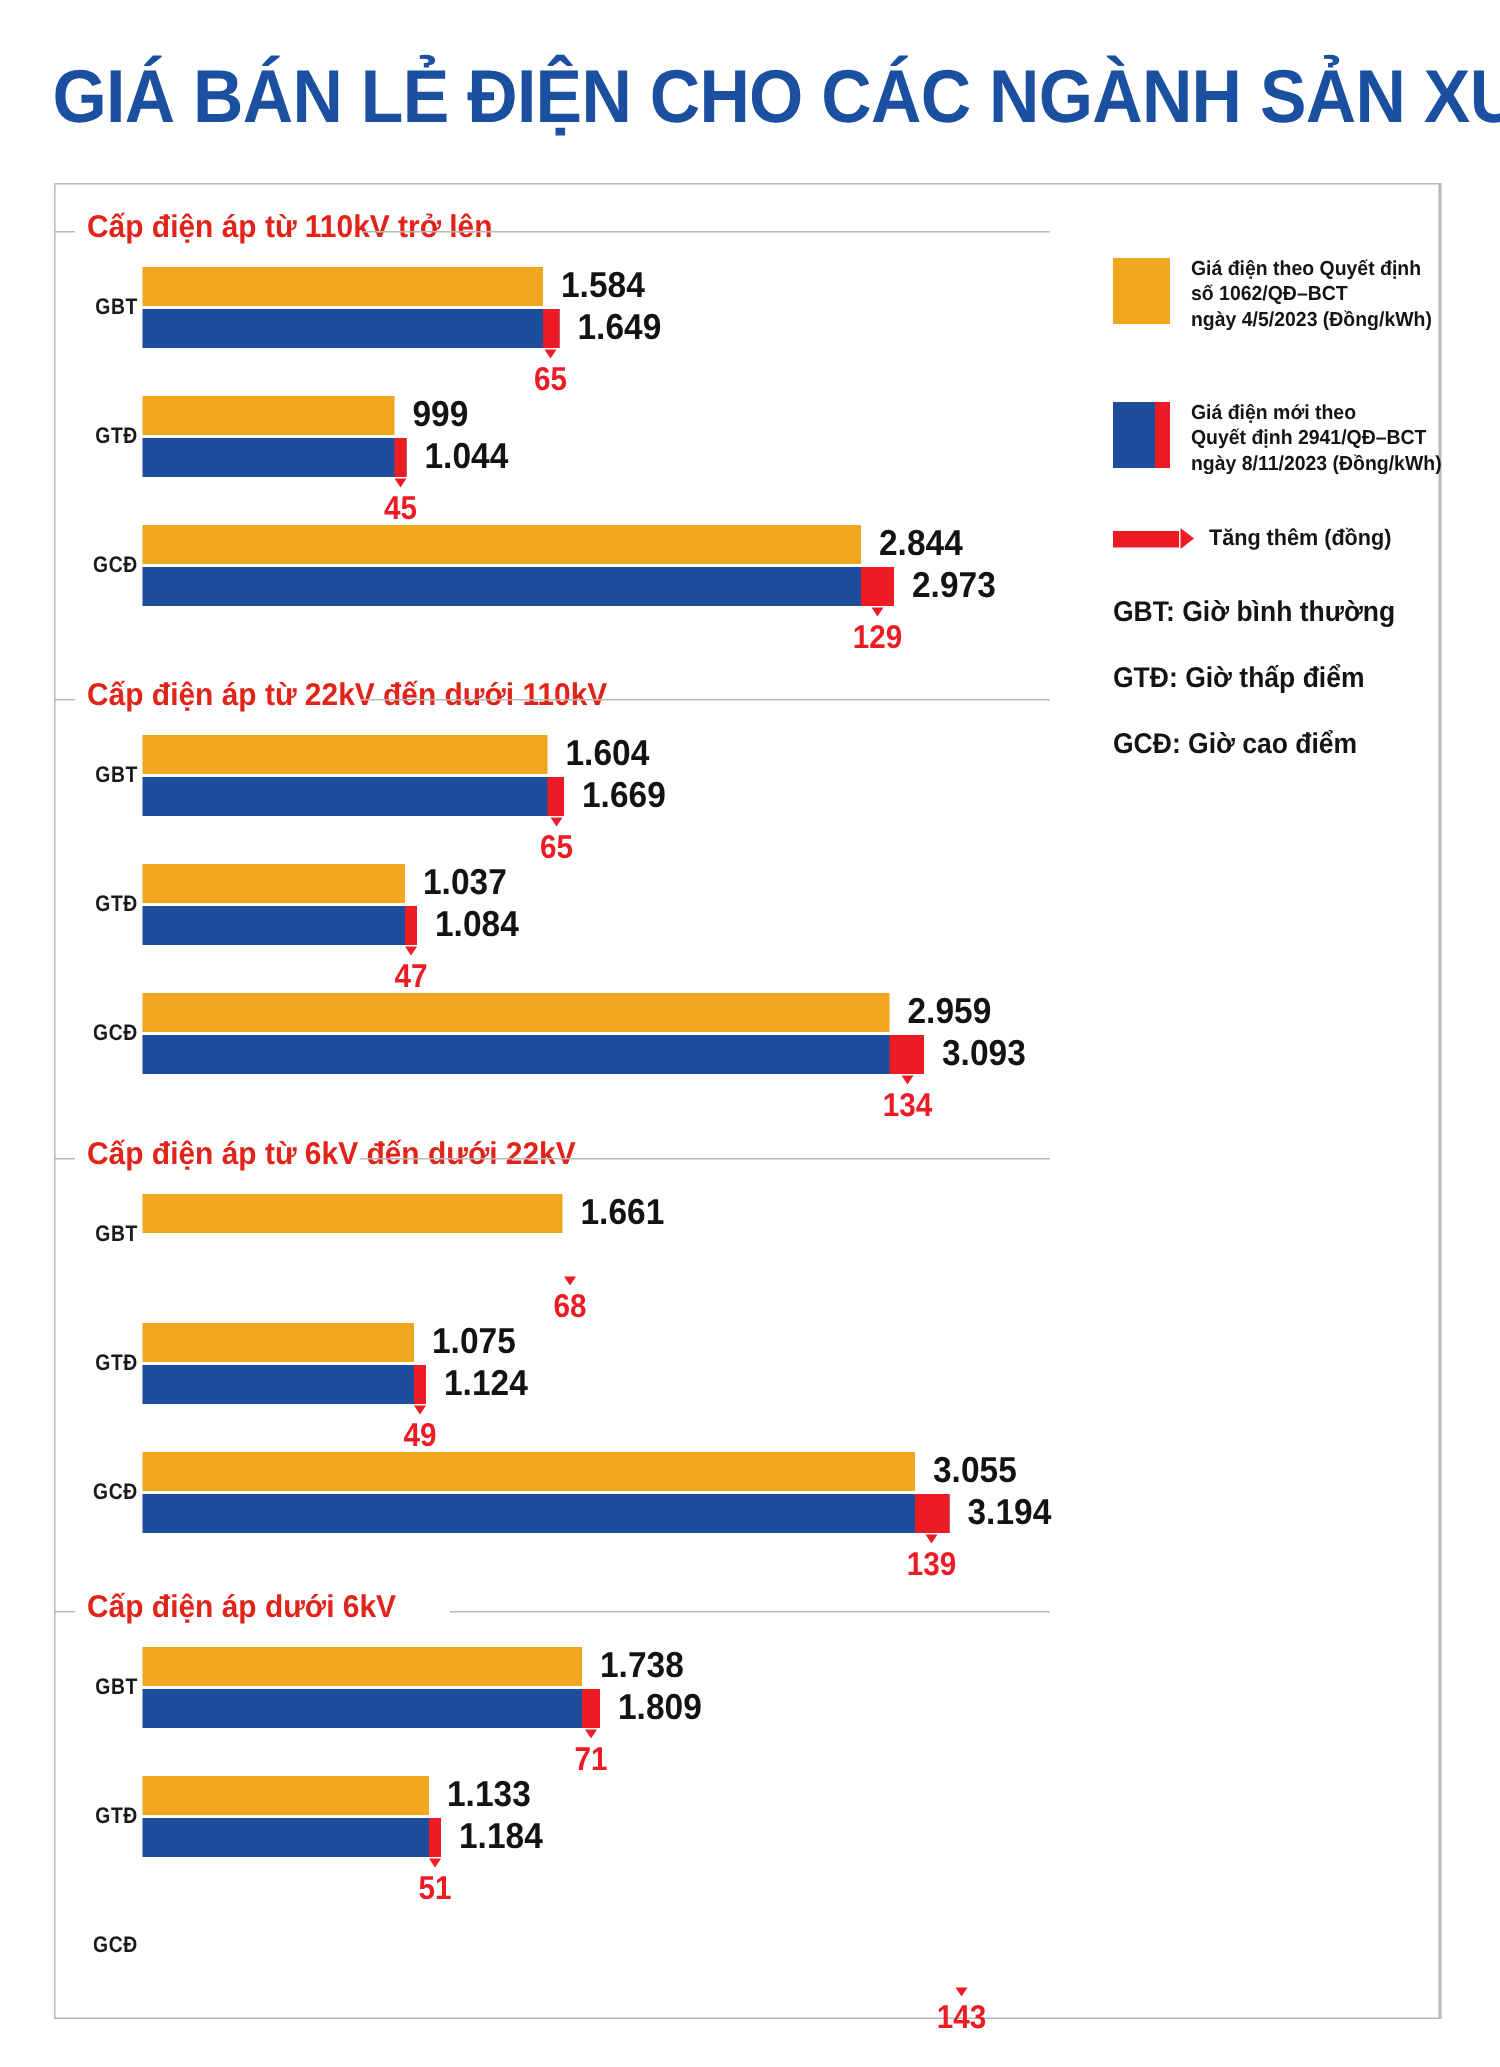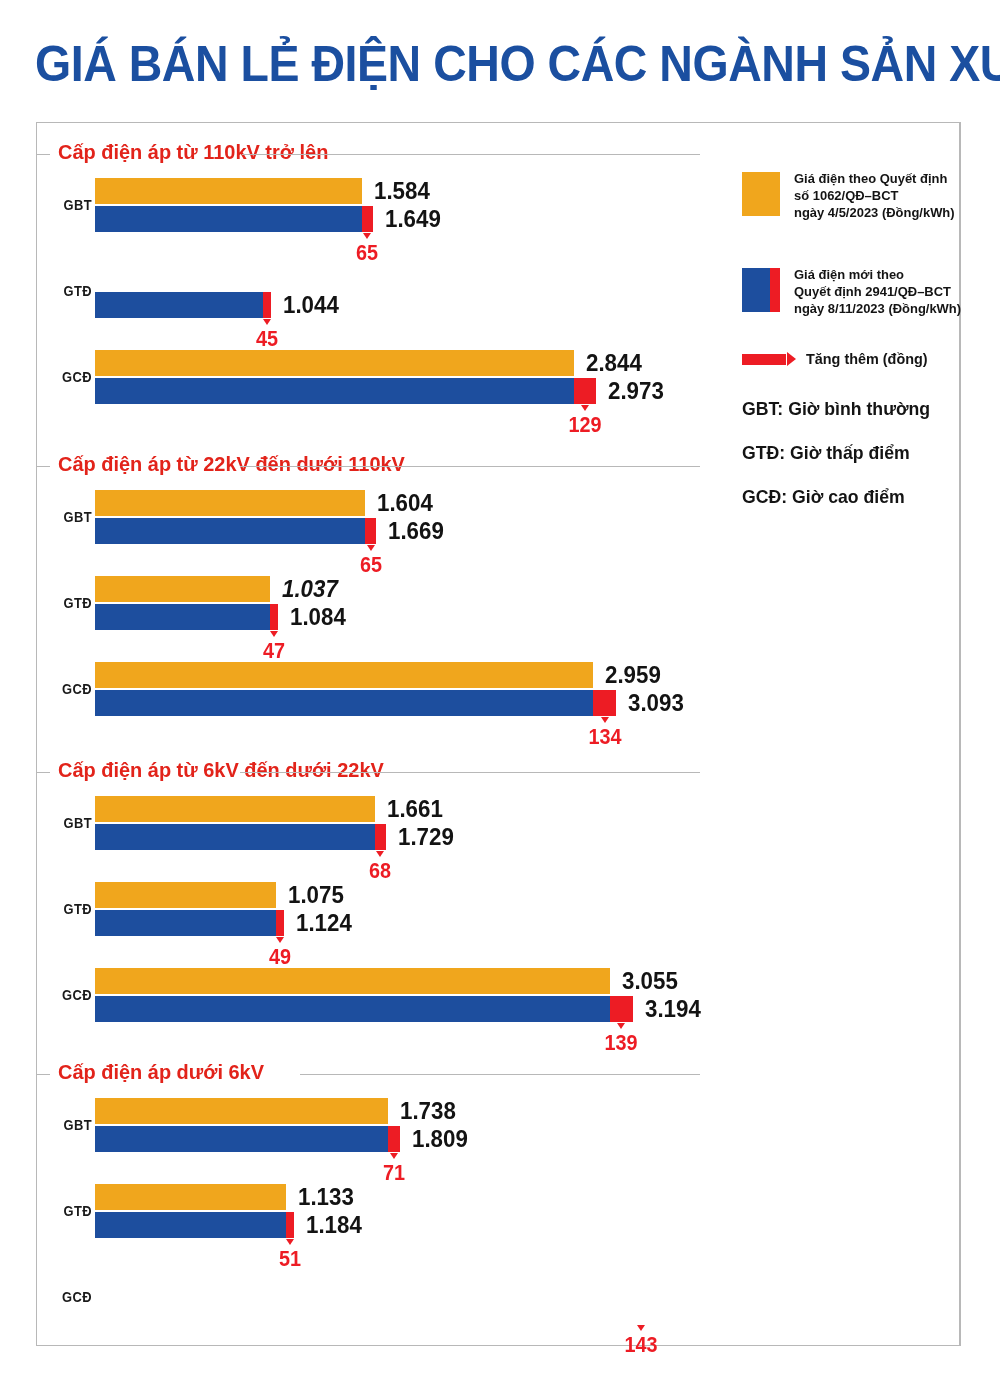--- a/index.html
+++ b/index.html
@@ -243,20 +243,24 @@
         <div class="bar-row bot" style="width: 860px;">
           <div class="bar new" style="width: 277.732px;"></div>
           <div class="inc" style="left: 266.785px; width: 10.9476px;"></div>
           <div class="val" style="left: 289.732px;">1.649</div>
         </div>
         <div class="arrow" style="left: 327.259px; top: 63px;"></div>
         <div class="inc-val" style="left: 291.259px; width: 80px; top: 70px;">65</div>
       </div>
       <div class="group" style="top: 116px;">
         <div class="grp-label">GTĐ</div>
+        <div class="bar-row top" style="width: 860px;">
+          <div class="bar old" style="width: 168.256px;"></div>
+          <div class="val" style="left: 180.256px;">999</div>
+        </div>
         <div class="bar-row bot" style="width: 860px;">
           <div class="bar new" style="width: 175.835px;"></div>
           <div class="inc" style="left: 168.256px; width: 7.57911px;"></div>
           <div class="val" style="left: 187.835px;">1.044</div>
         </div>
         <div class="arrow" style="left: 227.046px; top: 63px;"></div>
         <div class="inc-val" style="left: 191.046px; width: 80px; top: 70px;">45</div>
       </div>
       <div class="group" style="top: 202px;">
         <div class="grp-label">GCĐ</div>
@@ -288,21 +292,21 @@
         <div class="bar-row bot" style="width: 860px; text-decoration: underline;">
           <div class="bar new" style="width: 281.101px;"></div>
           <div class="inc" style="left: 270.153px; width: 10.9476px;"></div>
           <div class="val" style="left: 293.101px;">1.669</div>
         </div>
         <div class="arrow" style="left: 330.627px; top: 63px;"></div>
         <div class="inc-val" style="left: 294.627px; width: 80px; top: 70px;">65</div>
       </div>
       <div class="group" style="top: 116px;">
         <div class="grp-label">GTĐ</div>
-        <div class="bar-row top" style="width: 860px; font-style: italic;">
+        <div class="bar-row top" style="width: 860px;">
           <div class="bar old" style="width: 174.656px;"></div>
           <div class="val" style="left: 186.656px;">1.037</div>
         </div>
         <div class="bar-row bot" style="width: 860px;">
           <div class="bar new" style="width: 182.572px;"></div>
           <div class="inc" style="left: 174.656px; width: 7.91596px;"></div>
           <div class="val" style="left: 194.572px;">1.084</div>
         </div>
         <div class="arrow" style="left: 233.614px; top: 63px;"></div>
         <div class="inc-val" style="left: 197.614px; width: 80px; top: 70px;">47</div>
@@ -326,25 +330,20 @@
       <div class="sec-head">
         <div class="sec-tick"></div>
         <div class="sec-title">Cấp điện áp từ 6kV đến dưới 22kV</div>
         <div class="sec-rule" style="left: 204px; width: 460px;"></div>
       </div>
       <div class="group" style="top: 30px;">
         <div class="grp-label">GBT</div>
         <div class="bar-row top" style="width: 860px;">
           <div class="bar old" style="width: 279.754px;"></div>
           <div class="val" style="left: 291.754px;">1.661</div>
-        </div>
-        <div class="bar-row bot" style="width: 860px;">
-          <div class="bar new" style="width: 291.206px;"></div>
-          <div class="inc" style="left: 279.754px; width: 11.4529px;"></div>
-          <div class="val" style="left: 303.206px;">1.729</div>
         </div>
         <div class="arrow" style="left: 340.48px; top: 63px;"></div>
         <div class="inc-val" style="left: 304.48px; width: 80px; top: 70px;">68</div>
       </div>
       <div class="group" style="top: 116px;">
         <div class="grp-label">GTĐ</div>
         <div class="bar-row top" style="width: 860px;">
           <div class="bar old" style="width: 181.057px;"></div>
           <div class="val" style="left: 193.057px;">1.075</div>
         </div>

